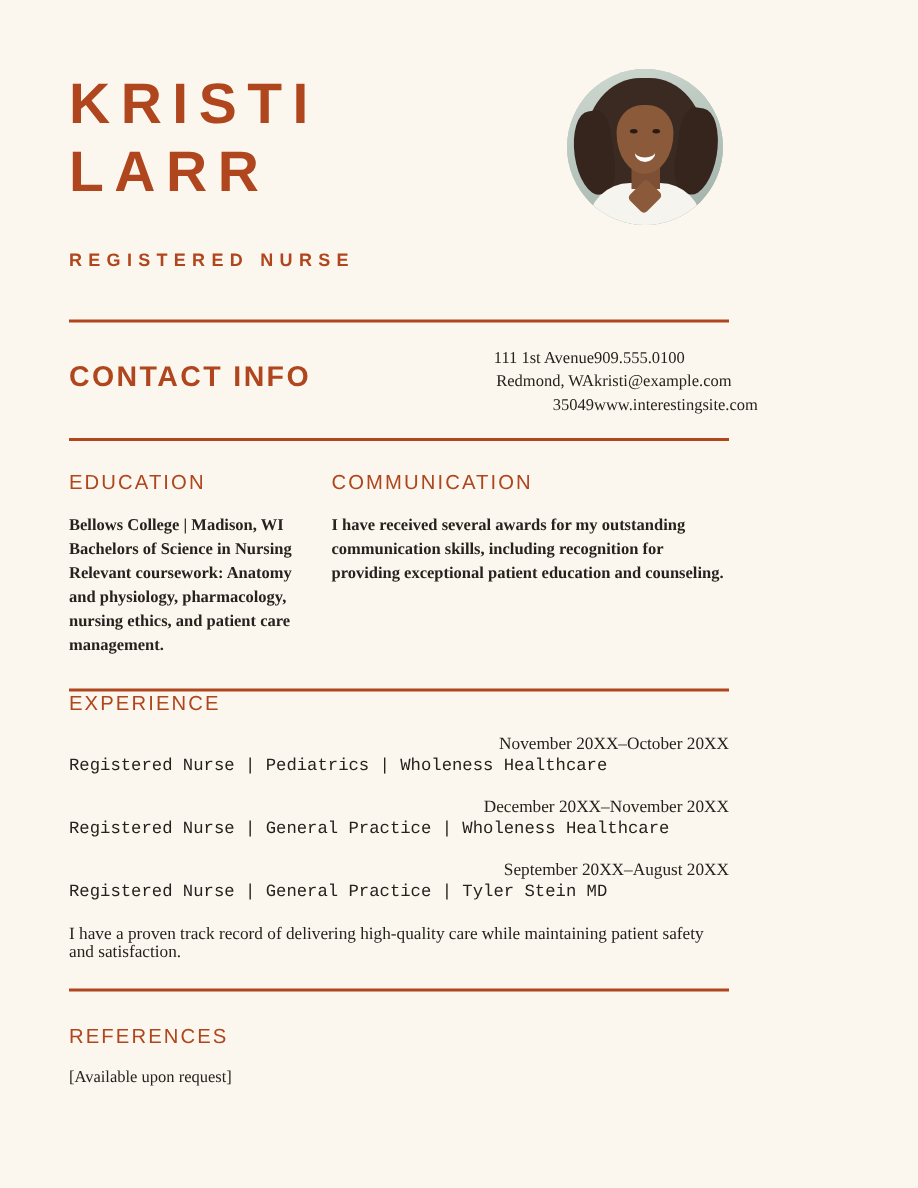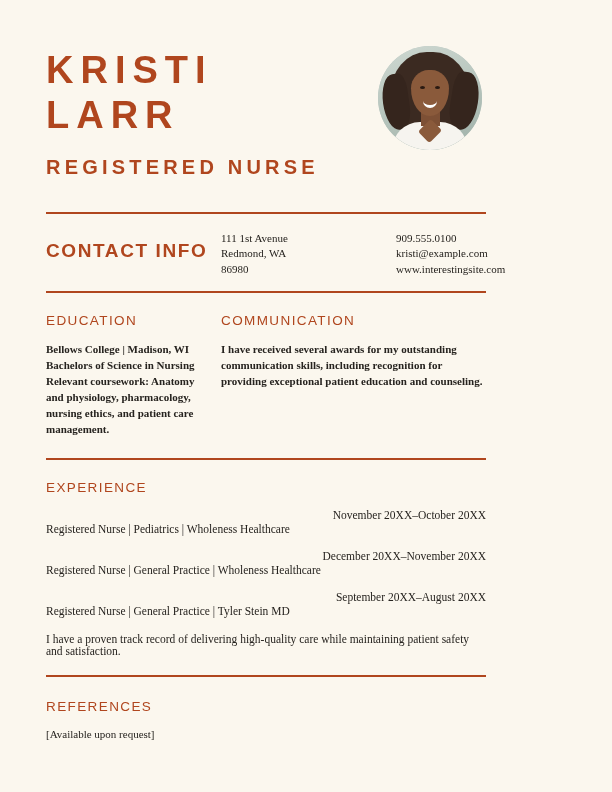--- a/index.html
+++ b/index.html
@@ -38,25 +38,25 @@
     font-weight: bold;
     font-size: 38px;
     letter-spacing: 7px;
     color: #b0461e;
     line-height: 1.18;
     text-transform: uppercase;
   }
   .job-title {
     font-family: "Liberation Sans", sans-serif;
     font-weight: bold;
-    font-size: 20px;
+    font-size: 12px;
     letter-spacing: 4.2px;
     color: #b0461e;
     text-transform: uppercase;
-    margin-top: 18px;
+    margin-top: 28px;
   }
   .avatar {
     width: 104px;
     height: 104px;
     border-radius: 50%;
     overflow: hidden;
     position: relative;
     margin-top: 4px;
     margin-right: 4px;
     background: #b9c6c2;
@@ -175,21 +175,21 @@
     text-transform: uppercase;
     width: 175px;
     flex: 0 0 175px;
     padding-top: 9px;
   }
   .contact-col {
     font-size: 11px;
     line-height: 1.42;
     color: #26231f;
   }
-  .contact-col.addr { width: 175px; flex: 0 0 175px; }
+  .contact-col.addr { width: 175px; flex: 0 0 175px; text-align: right; }
   .contact-col.meta { flex: 1 1 auto; }
   .contact-col div { white-space: nowrap; }
 
   
   .cols3 {
     display: flex;
     gap: 0;
     padding-top: 20px;
     padding-bottom: 20px;
   }
@@ -211,34 +211,34 @@
   }
   .body-text {
     font-size: 11px;
     line-height: 1.45;
     color: #26231f;
     font-weight: bold;
   }
 
   
   .section {
-    padding-top: 20px;
     padding-bottom: 18px;
   }
   .exp-item { margin-bottom: 15px; }
   .exp-date {
     font-size: 11.5px;
     font-weight: normal;
     color: #26231f;
     margin-bottom: 2px;
     text-align: right;
   }
   .exp-role {
     font-size: 11.5px;
     color: #26231f;
+    font-family: Liberation Mono, monospace;
   }
   .exp-summary {
     font-size: 11.5px;
     color: #26231f;
     margin-top: 16px;
   }
 
   
   .ref-section { padding-top: 22px; }
   .ref-text {
@@ -273,21 +273,21 @@
     </div>
   </div>
 
   <hr class="rule rule-top">
 
   <div class="contact-row">
     <div class="contact-label">Contact Info</div>
     <div class="contact-col addr">
       <div>111 1st Avenue</div>
       <div>Redmond, WA</div>
-      <div>86980</div>
+      <div>35049</div>
     </div>
     <div class="contact-col meta">
       <div>909.555.0100</div>
       <div>kristi@example.com</div>
       <div>www.interestingsite.com</div>
     </div>
   </div>
 
   <hr class="rule">
 

